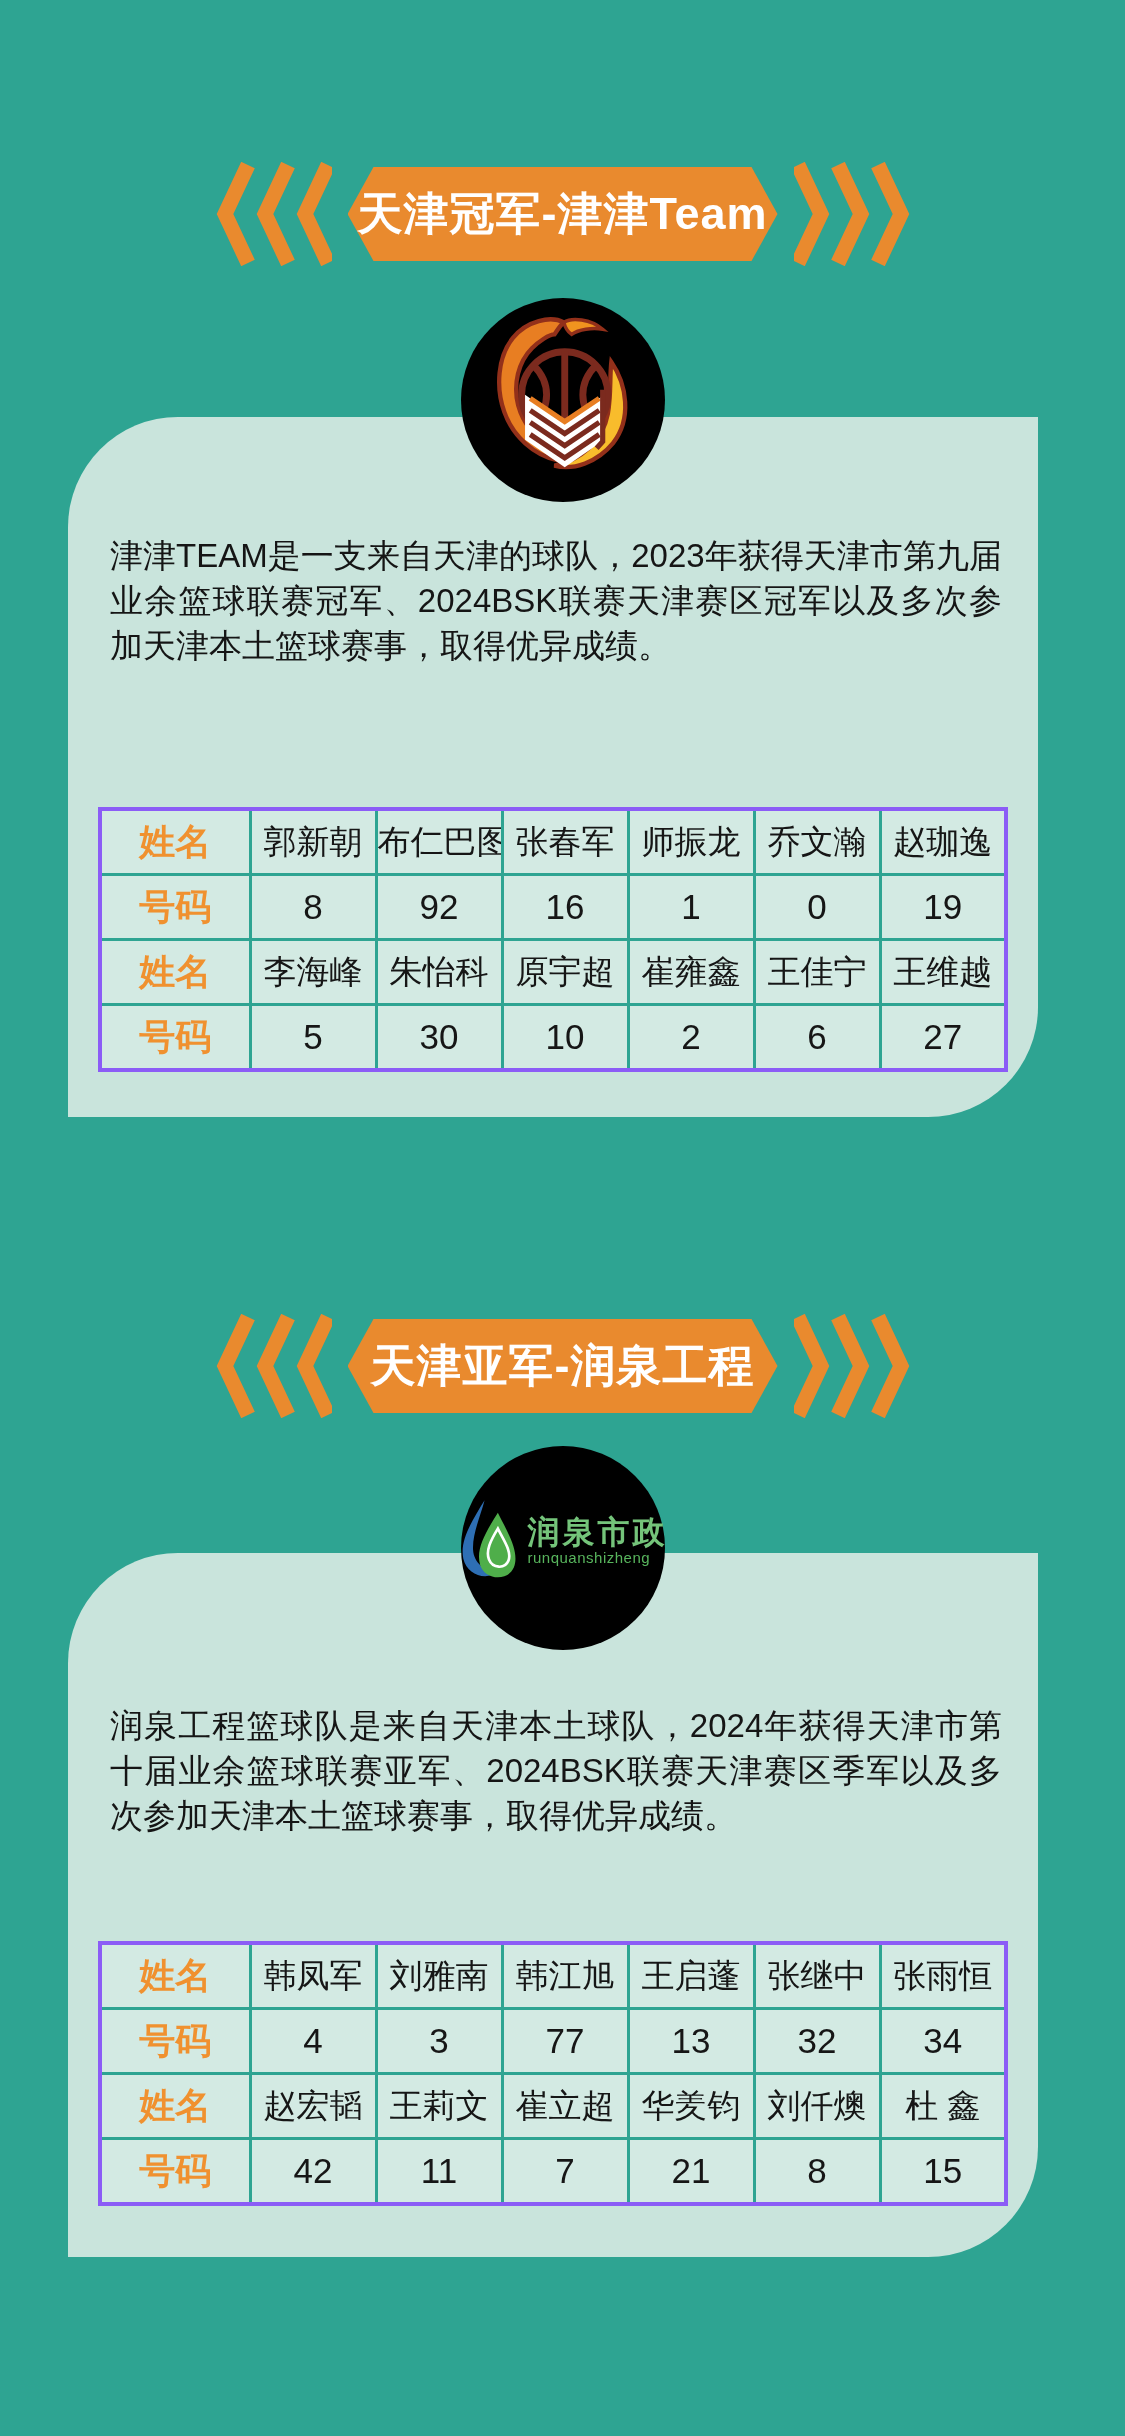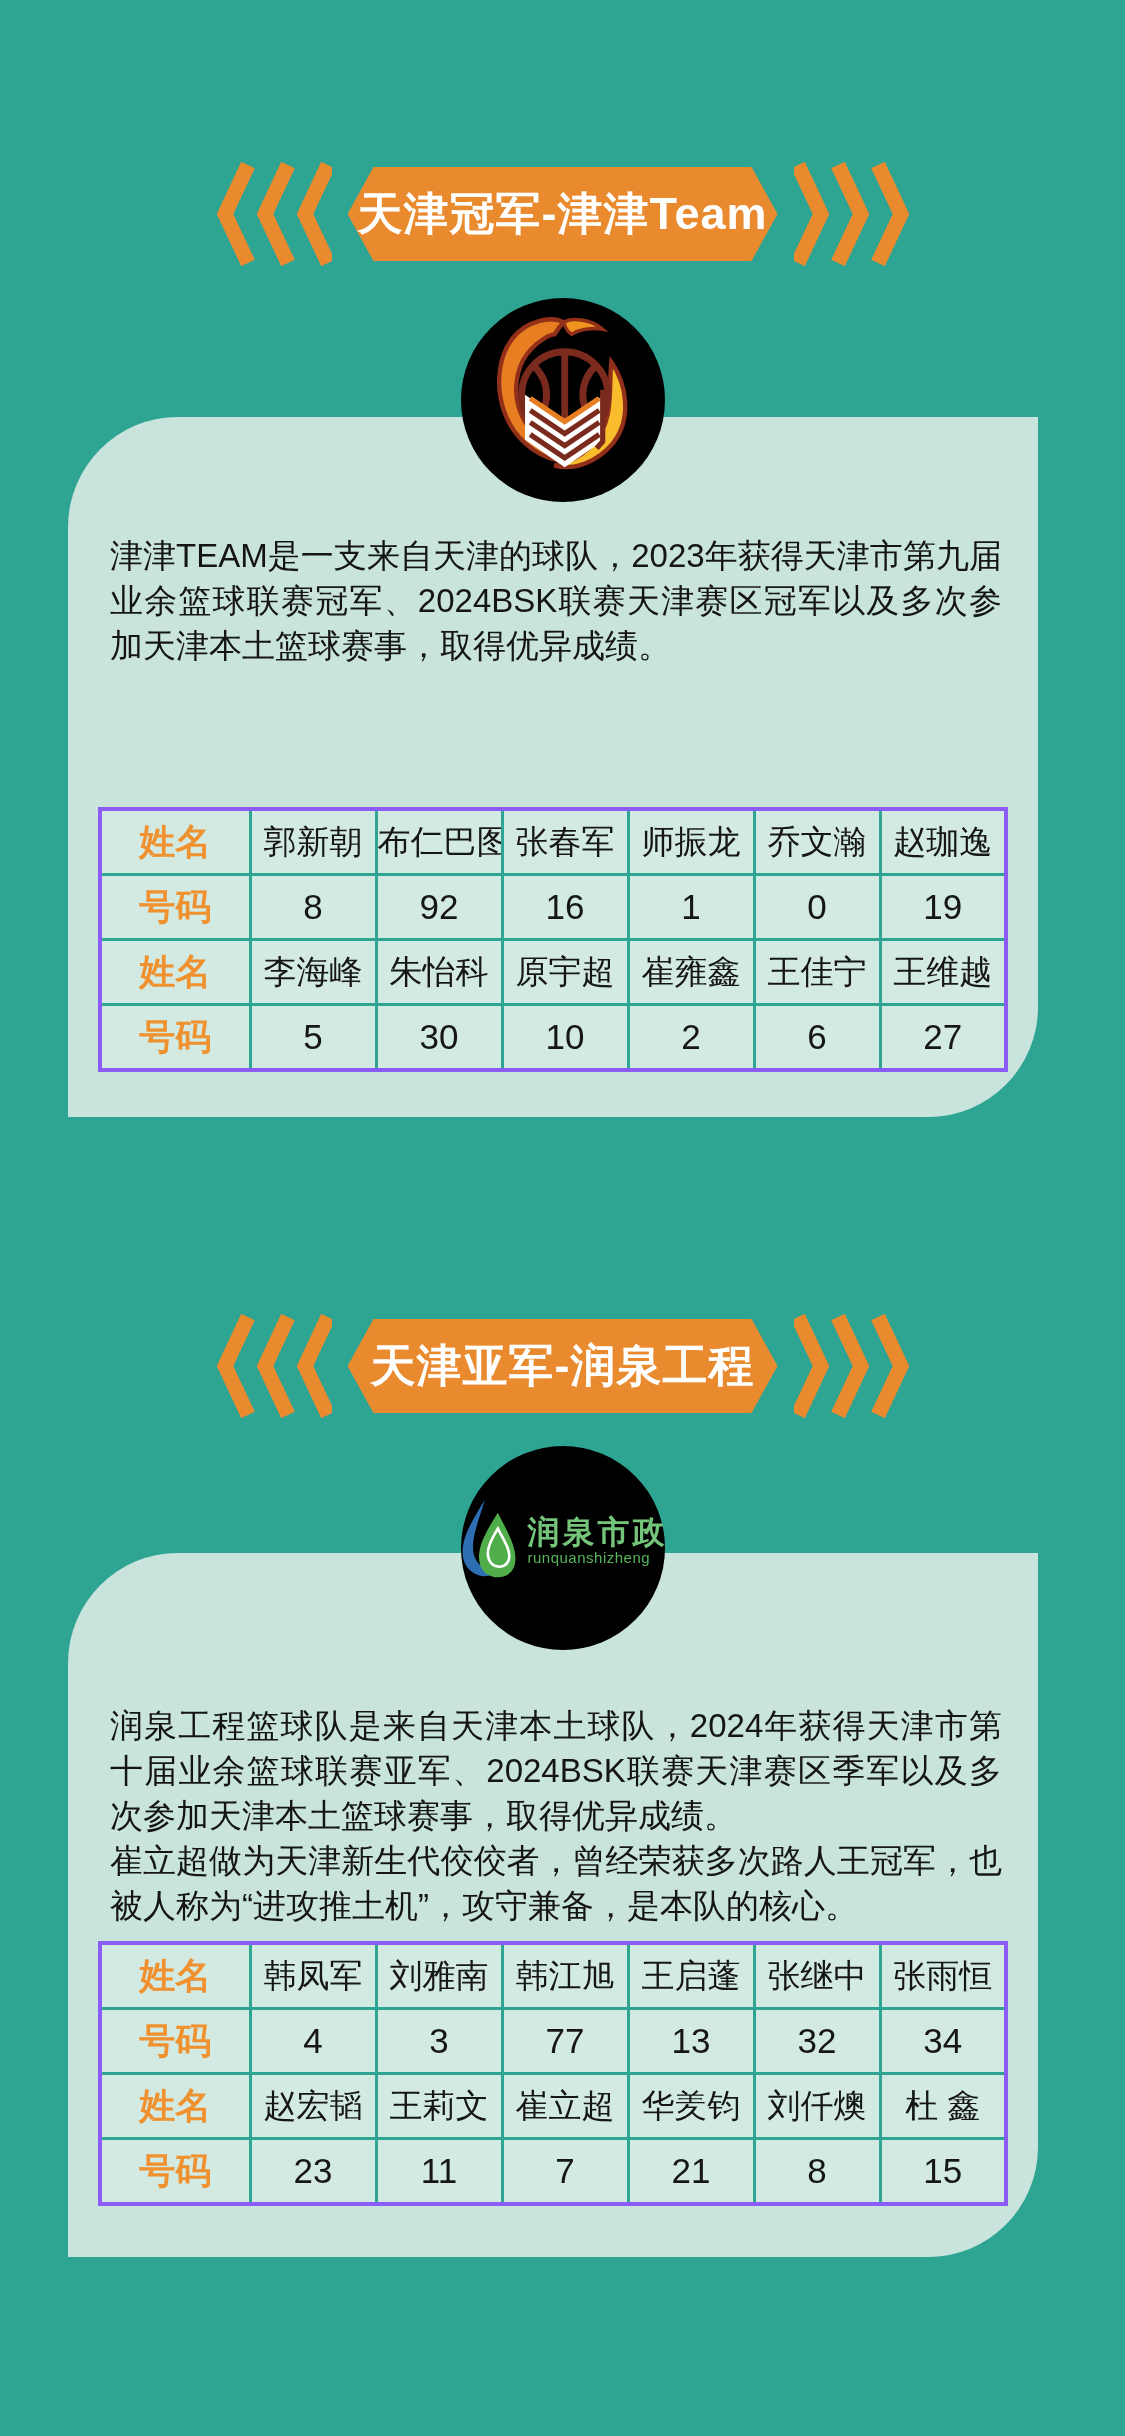--- a/index.html
+++ b/index.html
@@ -210,21 +210,20 @@
       <div class="logo2-texts">
         <span class="logo2-cn">润泉市政</span>
         <span class="logo2-py">runquanshizheng</span>
       </div>
     </div>
   </div>
 
   <div class="card" id="card2">
     <div class="card-text">
       <p>润泉工程篮球队是来自天津本土球队，2024年获得天津市第十届业余篮球联赛亚军、2024BSK联赛天津赛区季军以及多次参加天津本土篮球赛事，取得优异成绩。</p>
-      <p>崔立超做为天津新生代佼佼者，曾经荣获多次路人王冠军，也被人称为“进攻推土机”，攻守兼备，是本队的核心。</p>
     </div>
     <table class="roster">
       <colgroup>
           <col style="width:150px">
           <col>
           <col>
           <col>
           <col>
           <col>
           <col>
@@ -252,21 +251,21 @@
         <td class="lbl">姓名</td>
         <td>赵宏韬</td>
         <td>王莉文</td>
         <td>崔立超</td>
         <td>华羑钧</td>
         <td>刘仟燠</td>
         <td>杜 鑫</td>
       </tr>
       <tr>
         <td class="lbl">号码</td>
-        <td class="num">23</td>
+        <td class="num">42</td>
         <td class="num">11</td>
         <td class="num">7</td>
         <td class="num">21</td>
         <td class="num">8</td>
         <td class="num">15</td>
       </tr>
     </tbody>
       </table>
   </div>
 

